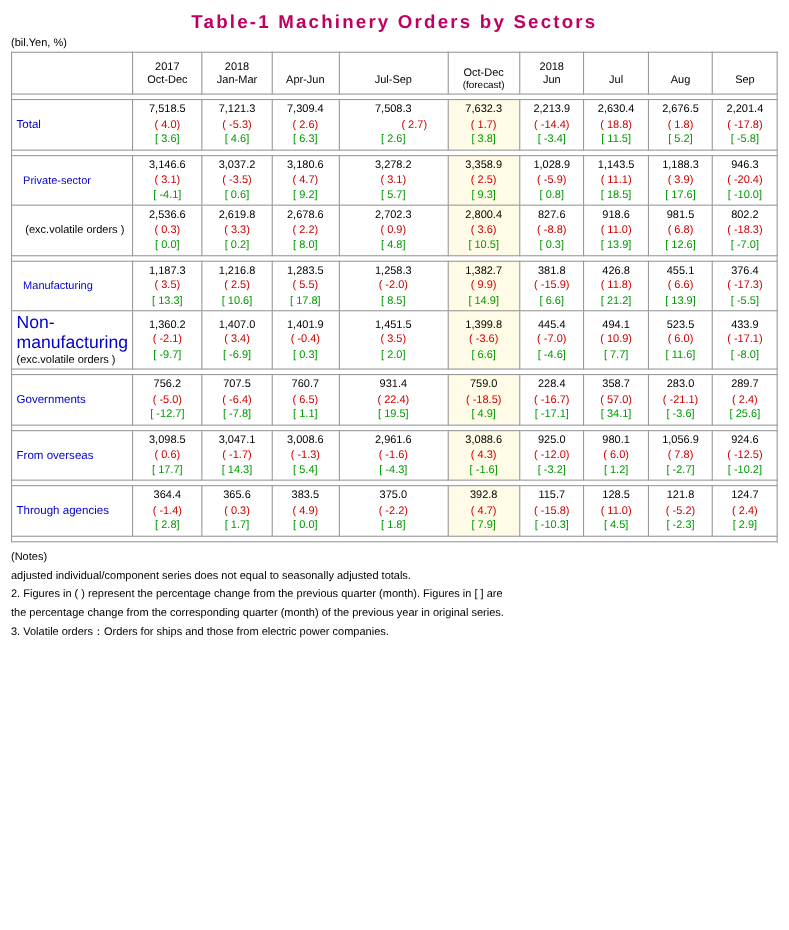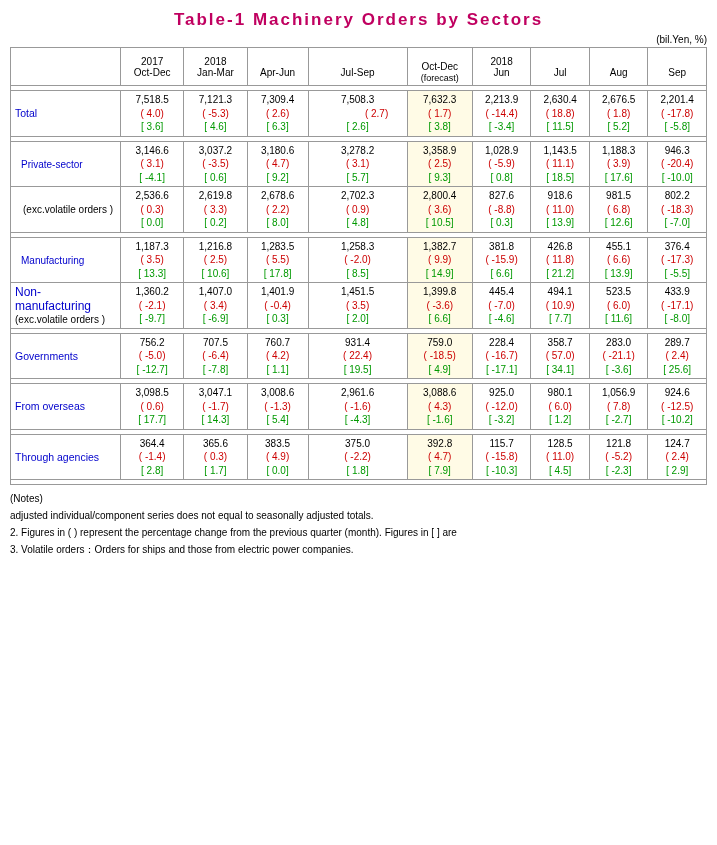--- a/index.html
+++ b/index.html
@@ -14,21 +14,21 @@
     }
     h1 {
       text-align: center;
       color: #c00060;
       font-size: 17px;
       font-weight: bold;
       letter-spacing: 2px;
       margin-bottom: 4px;
     }
     .unit-line {
-      text-align: right;
+      text-align: left;
       font-size: 10px;
       color: #000;
       margin-bottom: 2px;
     }
     table {
       width: 100%;
       border-collapse: collapse;
       font-size: 10.5px;
     }
     table, th, td {
@@ -136,39 +136,39 @@
         <td class="cell-block"><span>1,216.8</span><br><span style="color:#cc0000;">( 2.5)</span><br><span style="color:#009900;">[ 10.6]</span></td>
         <td class="cell-block"><span>1,283.5</span><br><span style="color:#cc0000;">( 5.5)</span><br><span style="color:#009900;">[ 17.8]</span></td>
         <td class="cell-block"><span>1,258.3</span><br><span style="color:#cc0000;">( -2.0)</span><br><span style="color:#009900;">[ 8.5]</span></td>
         <td class="cell-block forecast-col"><span>1,382.7</span><br><span style="color:#cc0000;">( 9.9)</span><br><span style="color:#009900;">[ 14.9]</span></td>
         <td class="cell-block"><span>381.8</span><br><span style="color:#cc0000;">( -15.9)</span><br><span style="color:#009900;">[ 6.6]</span></td>
         <td class="cell-block"><span>426.8</span><br><span style="color:#cc0000;">( 11.8)</span><br><span style="color:#009900;margin-top:42px;">[ 21.2]</span></td>
         <td class="cell-block"><span>455.1</span><br><span style="color:#cc0000;">( 6.6)</span><br><span style="color:#009900;">[ 13.9]</span></td>
         <td class="cell-block"><span>376.4</span><br><span style="color:#cc0000;">( -17.3)</span><br><span style="color:#009900;">[ -5.5]</span></td>
       </tr>
       <tr>
-        <td style="text-align: left; padding-left: 4px;"><span style="color:#0000cc;font-size:12px;text-align:center;">Non-manufacturing</span><br><span style="font-size:10px;">(exc.volatile orders )</span></td>
+        <td style="text-align: left; padding-left: 4px;"><span style="color:#0000cc;font-size:16px;text-align:center;">Non-manufacturing</span><br><span style="font-size:10px;">(exc.volatile orders )</span></td>
         <td class="cell-block"><span>1,360.2</span><br><span style="color:#cc0000;">( -2.1)</span><br><span style="color:#009900;">[ -9.7]</span></td>
         <td class="cell-block"><span>1,407.0</span><br><span style="color:#cc0000;">( 3.4)</span><br><span style="color:#009900;">[ -6.9]</span></td>
         <td class="cell-block"><span>1,401.9</span><br><span style="color:#cc0000;">( -0.4)</span><br><span style="color:#009900;">[ 0.3]</span></td>
         <td class="cell-block"><span>1,451.5</span><br><span style="color:#cc0000;">( 3.5)</span><br><span style="color:#009900;">[ 2.0]</span></td>
         <td class="cell-block forecast-col"><span>1,399.8</span><br><span style="color:#cc0000;">( -3.6)</span><br><span style="color:#009900;">[ 6.6]</span></td>
         <td class="cell-block"><span>445.4</span><br><span style="color:#cc0000;">( -7.0)</span><br><span style="color:#009900;">[ -4.6]</span></td>
         <td class="cell-block"><span>494.1</span><br><span style="color:#cc0000;">( 10.9)</span><br><span style="color:#009900;">[ 7.7]</span></td>
         <td class="cell-block"><span>523.5</span><br><span style="color:#cc0000;">( 6.0)</span><br><span style="color:#009900;">[ 11.6]</span></td>
         <td class="cell-block"><span>433.9</span><br><span style="color:#cc0000;">( -17.1)</span><br><span style="color:#009900;">[ -8.0]</span></td>
       </tr>
       <tr>
         <td colspan="10" style="padding: 2px 0px; border: none;"></td>
       </tr>
       <tr>
         <td style="text-align: left; padding-left: 4px;"><span style="color:#0000cc;font-size:10.5px;">Governments</span></td>
         <td class="cell-block"><span>756.2</span><br><span style="color:#cc0000;">( -5.0)</span><br><span style="color:#009900;">[ -12.7]</span></td>
         <td class="cell-block"><span>707.5</span><br><span style="color:#cc0000;">( -6.4)</span><br><span style="color:#009900;">[ -7.8]</span></td>
-        <td class="cell-block"><span>760.7</span><br><span style="color:#cc0000;">( 4.2)</span><br><span style="color:#009900;">[ 1.1]</span></td>
+        <td class="cell-block"><span>760.7</span><br><span style="color:#cc0000;">( 6.5)</span><br><span style="color:#009900;">[ 1.1]</span></td>
         <td class="cell-block"><span>931.4</span><br><span style="color:#cc0000;">( 22.4)</span><br><span style="color:#009900;">[ 19.5]</span></td>
         <td class="cell-block forecast-col"><span>759.0</span><br><span style="color:#cc0000;">( -18.5)</span><br><span style="color:#009900;">[ 4.9]</span></td>
         <td class="cell-block"><span>228.4</span><br><span style="color:#cc0000;">( -16.7)</span><br><span style="color:#009900;">[ -17.1]</span></td>
         <td class="cell-block"><span>358.7</span><br><span style="color:#cc0000;">( 57.0)</span><br><span style="color:#009900;">[ 34.1]</span></td>
         <td class="cell-block"><span>283.0</span><br><span style="color:#cc0000;">( -21.1)</span><br><span style="color:#009900;">[ -3.6]</span></td>
         <td class="cell-block"><span>289.7</span><br><span style="color:#cc0000;">( 2.4)</span><br><span style="color:#009900;">[ 25.6]</span></td>
       </tr>
       <tr>
         <td colspan="10" style="padding: 2px 0px; border: none;"></td>
       </tr>
@@ -202,14 +202,15 @@
       <tr>
         <td colspan="10" style="padding: 2px 0px; border: none;"></td>
       </tr>
     </tbody>
 </table>
 
 <div class="notes">
   <p>(Notes)</p>
   <p>   adjusted individual/component series does not equal to seasonally adjusted totals.</p>
   <p>2. Figures in ( ) represent the percentage change from the previous quarter (month). Figures in [ ] are</p>
+  <p>   the percentage change from the corresponding quarter (month) of the previous year in original series.</p>
   <p>3. Volatile orders：Orders for ships and those from electric power companies.</p>
 </div>
 
 </body></html>

